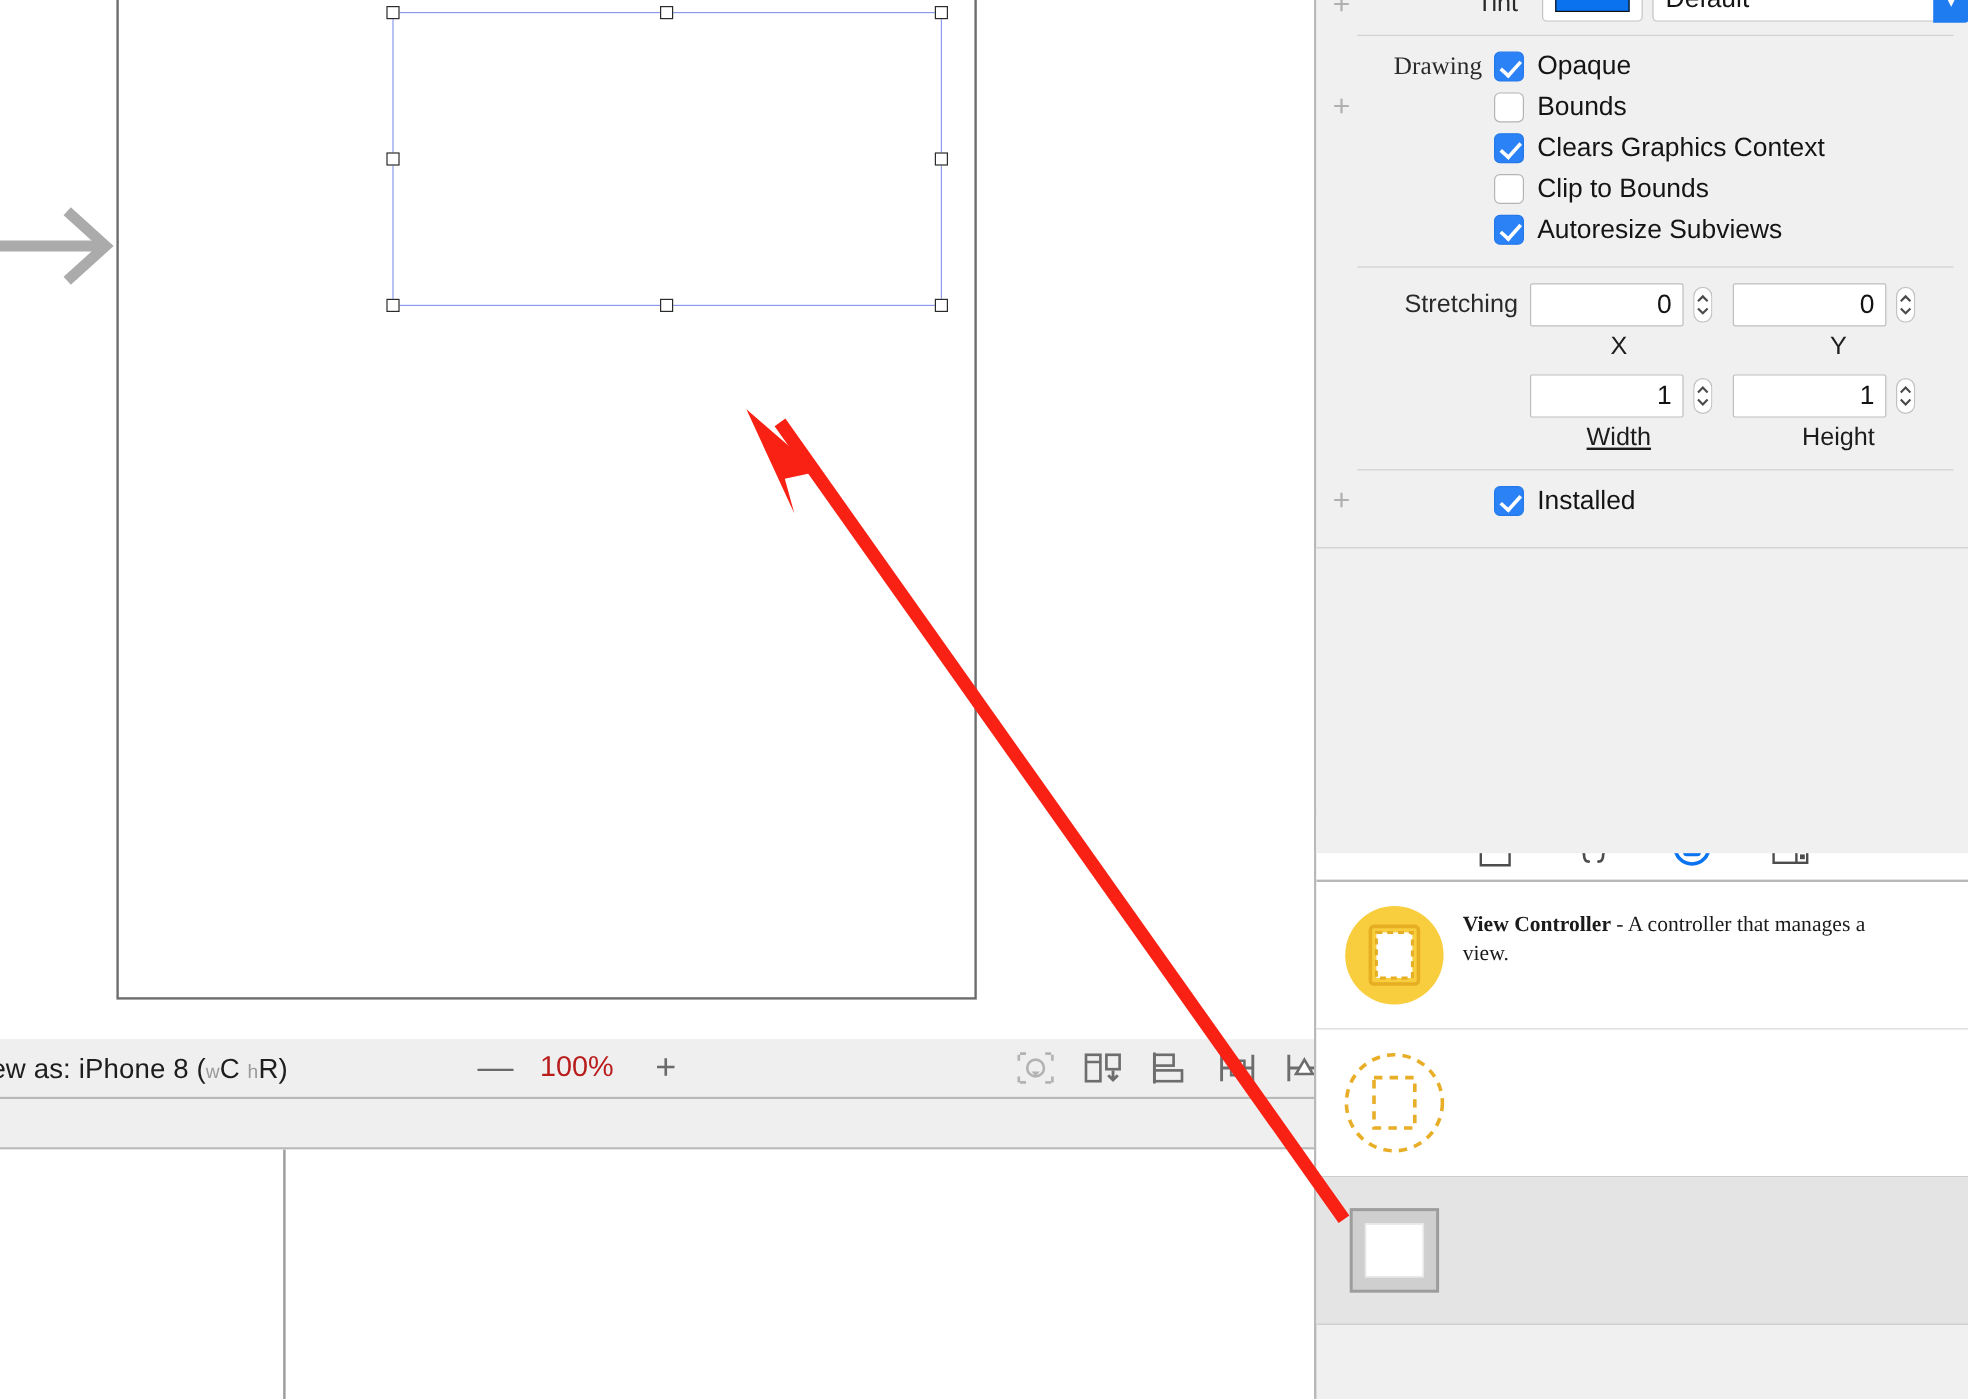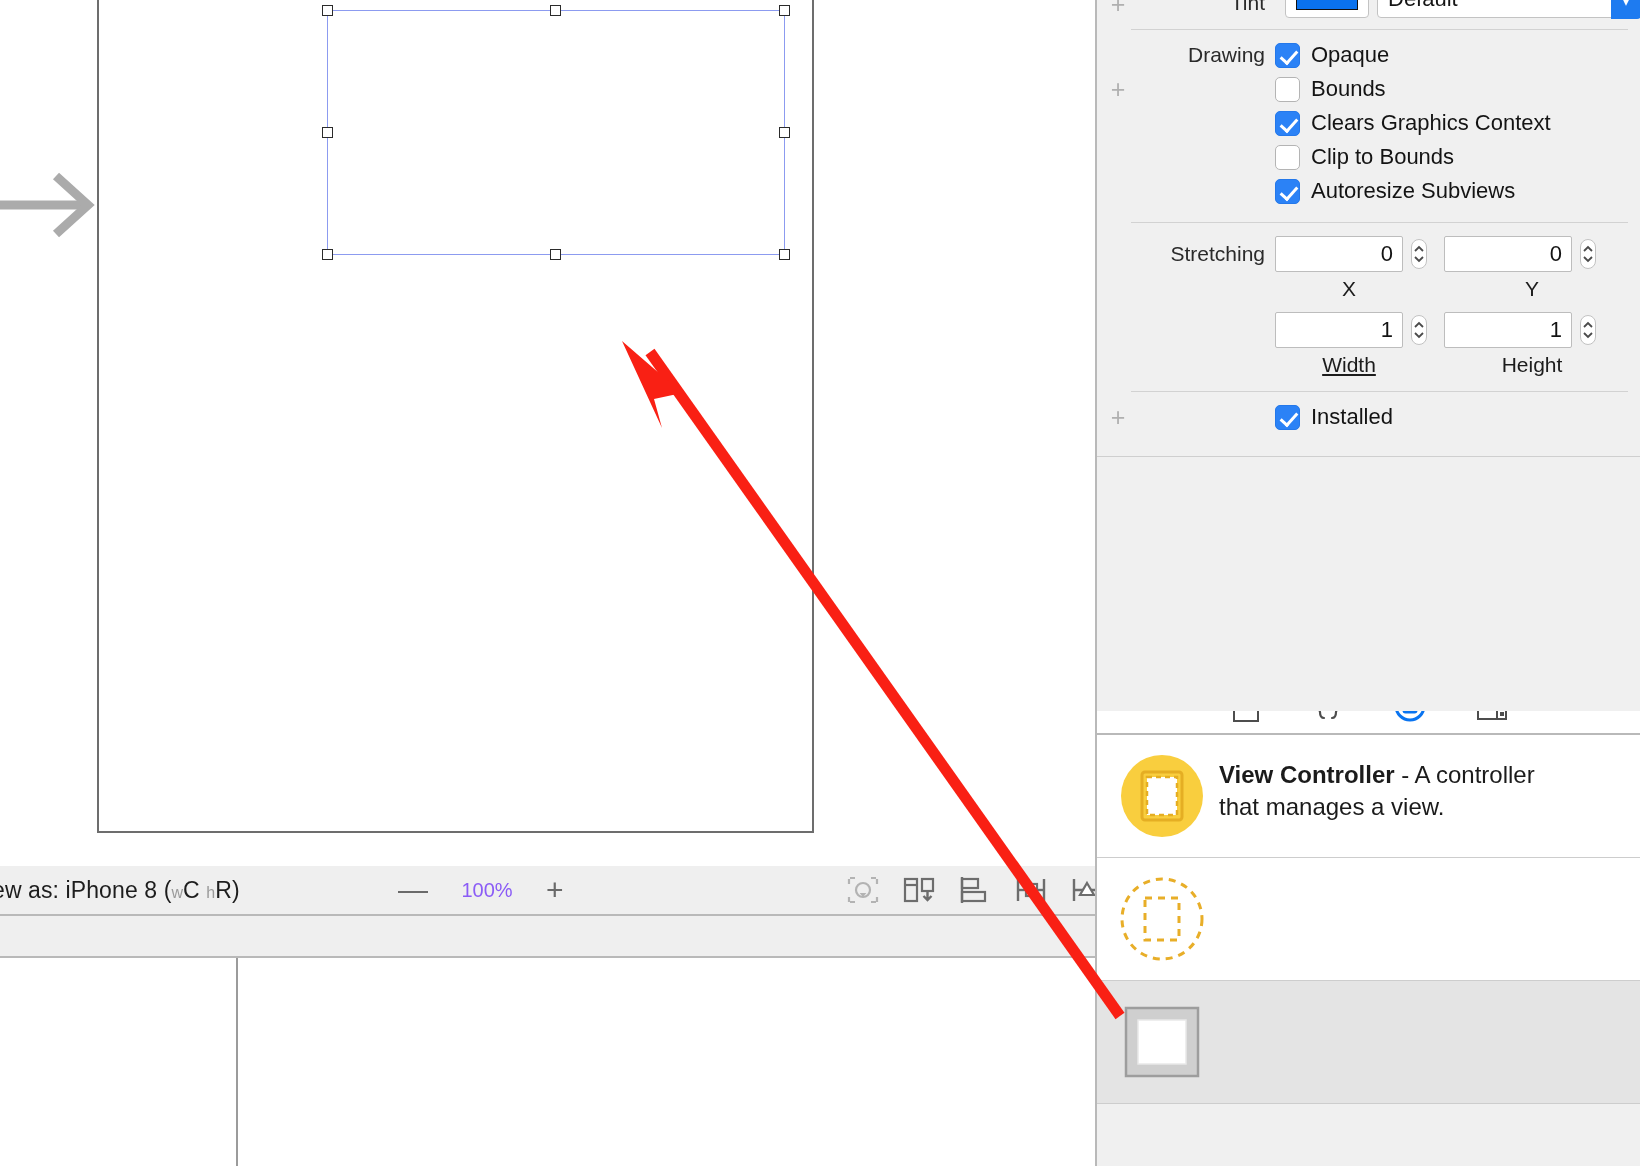--- a/index.html
+++ b/index.html
@@ -56,21 +56,21 @@
     font-size: 23px; color: #1d1d1d;
   }
   #view-as-label { margin-left: -8px; white-space: nowrap; letter-spacing: .1px; }
   #view-as-label .sub { font-size: 16px; color: #9a9a9a; }
   #zoom-controls {
     position: absolute; left: 398px; top: 0; height: 48px;
     display: flex; align-items: center; gap: 22px;
     color: #5a5a5a;
   }
   .zoom-btn { font-size: 30px; line-height: 1; color: #6a6a6a; cursor: default; user-select: none; }
-  #zoom-level { font-size: 20px; color: #8b5cf6; min-width: 74px; text-align: center; }
+  #zoom-level { font-size: 24px; color: #b91c1c; min-width: 74px; text-align: left; }
   #layout-tools {
     position: absolute; left: 845px; top: 0; height: 48px;
     display: flex; align-items: center; gap: 20px;
   }
   .tool-ico { width: 36px; height: 32px; display: block; }
 
   #toolbar-sep {
     position: absolute; left: 0; top: 914px;
     width: 1095px; height: 2px; background: #b9b9b9;
   }
@@ -126,21 +126,21 @@
   }
   #tint-chevron {
     position: absolute; right: 0px; top: 0px; width: 30px; height: 38px;
     background: #1e7bf0; border-radius: 0 4px 4px 0;
     color: #fff; font-size: 18px; text-align: center; line-height: 38px;
   }
   .hrule { height: 1px; background: #d2d2d2; margin: 0 12px 0 34px; }
 
   
   .cb-row { height: 34px; display: flex; align-items: center; position: relative; }
-  .cb-row .insp-label { width: 178px; }
+  .cb-row .insp-label { width: 148px; font-family: Liberation Serif, serif; }
   .cbox {
     width: 25px; height: 25px; border-radius: 5px; flex: 0 0 25px;
     border: 1px solid #b4b4b4; background: #ffffff; position: relative;
   }
   .cbox.checked { background: #2b82f6; border-color: #2478ea; }
   .cbox.checked::after {
     content: ""; position: absolute; left: 8px; top: 3px;
     width: 7px; height: 14px; border: solid #ffffff;
     border-width: 0 3px 3px 0; transform: rotate(42deg);
   }
@@ -174,22 +174,22 @@
   .lib-tab { width: 46px; height: 42px; display: flex; align-items: center; justify-content: center; }
   .lib-item {
     display: flex; align-items: flex-start;
     padding: 18px 14px 18px 22px;
     border-bottom: 1px solid #cdcdcd;
     background: #ffffff;
   }
   .lib-item.selected { background: #e4e4e4; }
   .lib-icon { flex: 0 0 86px; height: 86px; margin-right: 14px; }
   .lib-text {
-    font-size: 24px; line-height: 1.33; color: #1b1b1b;
-    padding-top: 6px; max-width: 360px;
+    font-size: 18px; line-height: 1.33; color: #1b1b1b;
+    padding-top: 6px; max-width: 360px; font-family: Liberation Serif, serif;
   }
   .lib-text b { font-weight: bold; }
 
   
   #annotation-arrow {
     position: absolute; left: 0; top: 0;
     width: 1640px; height: 1166px; pointer-events: none;
   }
 </style>
 </head>

